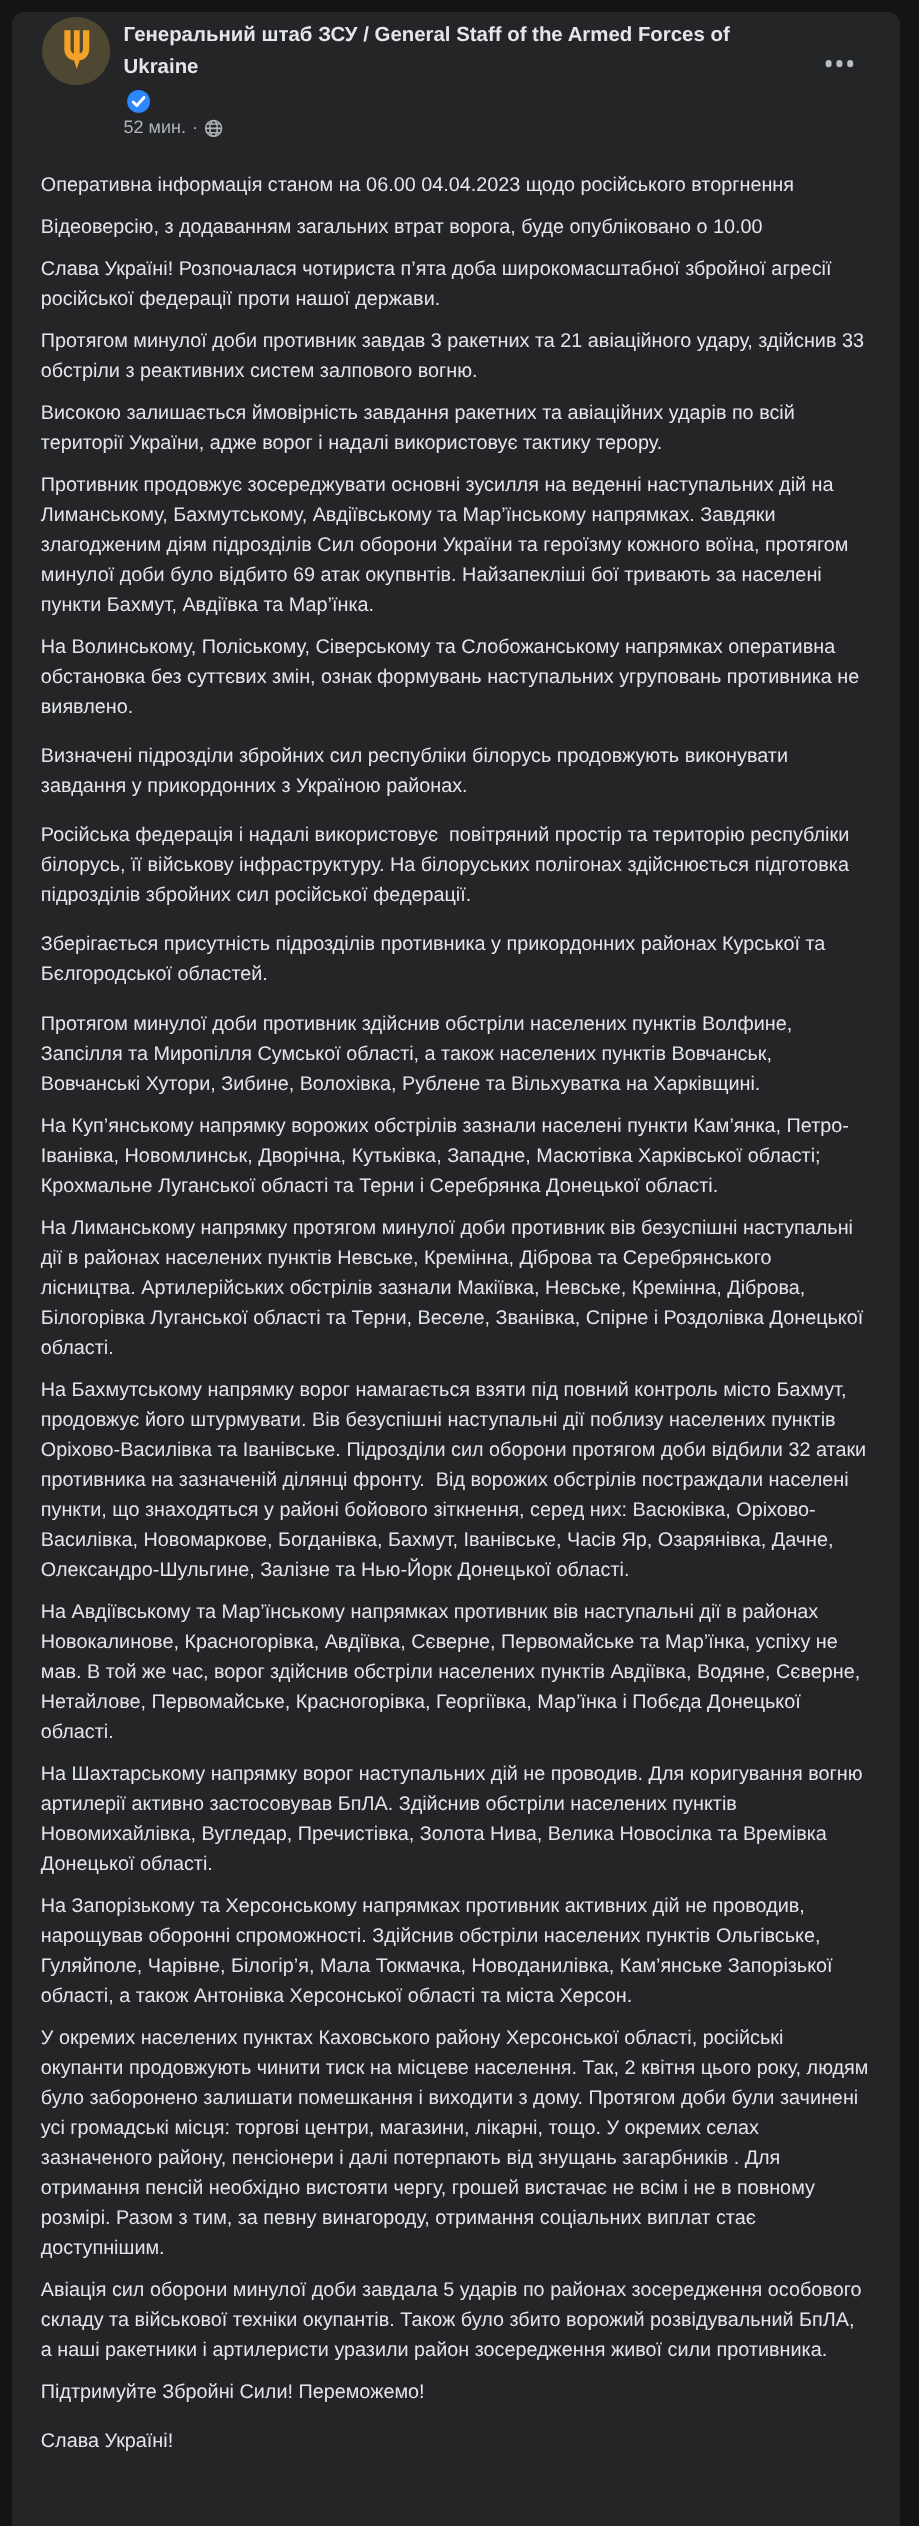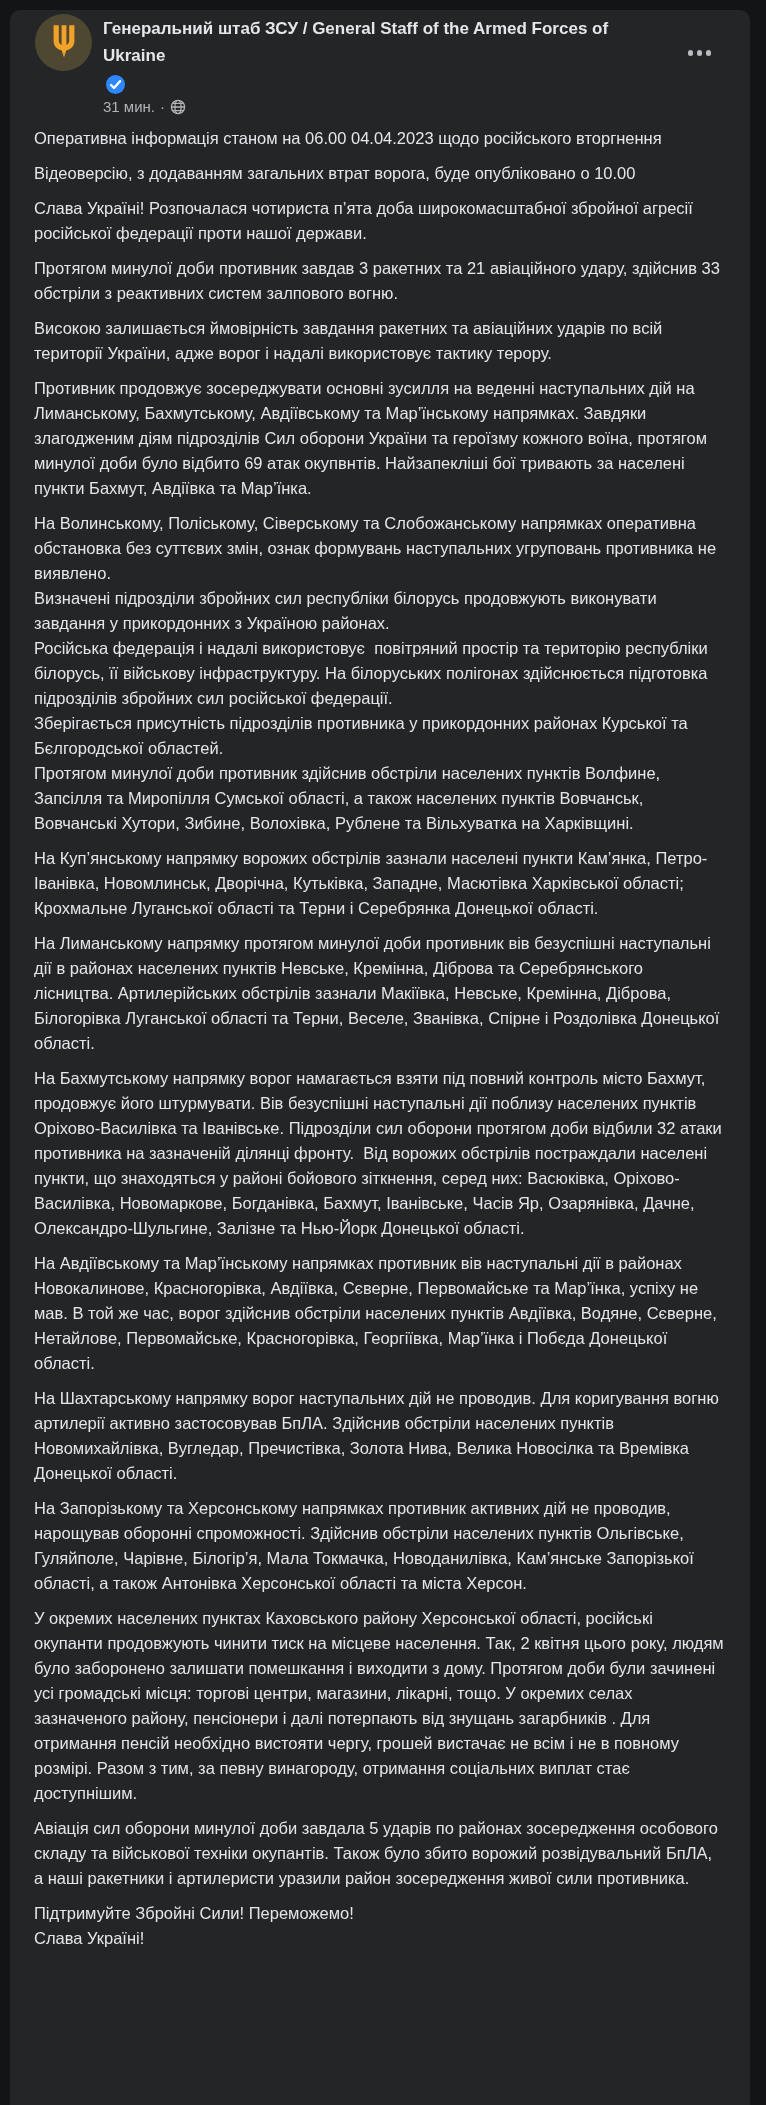--- a/index.html
+++ b/index.html
@@ -56,21 +56,21 @@
     background:#b8bbbf;
   }
   
   .post-body {
     padding:10px 25px 14px 24px;
     color:#e4e6eb;
     font-size:16.5px; line-height:25px;
     white-space:pre-wrap;
   }
   .para { margin:10px 0 0 0; }
-  .para:first-child, .para.tight { margin-top:0; }
+  .para:first-child, .para.tight { margin-top:16px; }
 </style>
 </head>
 <body>
 
 <div class="card">
 
   <div class="post-header">
 
     <div class="avatar">
       <span style="line-height:0;">
@@ -89,21 +89,21 @@
       <div class="verified-row">
         <span>
           <svg width="21" height="21" viewBox="0 0 21 21">
             <circle cx="10.5" cy="10.5" r="9.5" fill="#2d88ff"></circle>
             <path d="M6 11 l3 3 6-6.8" stroke="#ffffff" stroke-width="2.4" fill="none" stroke-linecap="round" stroke-linejoin="round"></path>
           </svg>
         </span>
       </div>
 
       <div class="meta-row">
-        <span>31 мин.</span>
+        <span>52 мин.</span>
         <span class="meta-sep">·</span>
         <span class="globe">
           <svg width="16" height="16" viewBox="0 0 16 16">
             <g stroke="#b0b3b8" stroke-width="1.3" fill="none">
               <circle cx="8" cy="8" r="6.6"></circle>
               <ellipse cx="8" cy="8" rx="3.1" ry="6.6"></ellipse>
               <path d="M1.4 8 H14.6 M2.5 4.4 H13.5 M2.5 11.6 H13.5"></path>
             </g>
           </svg>
         </span>

